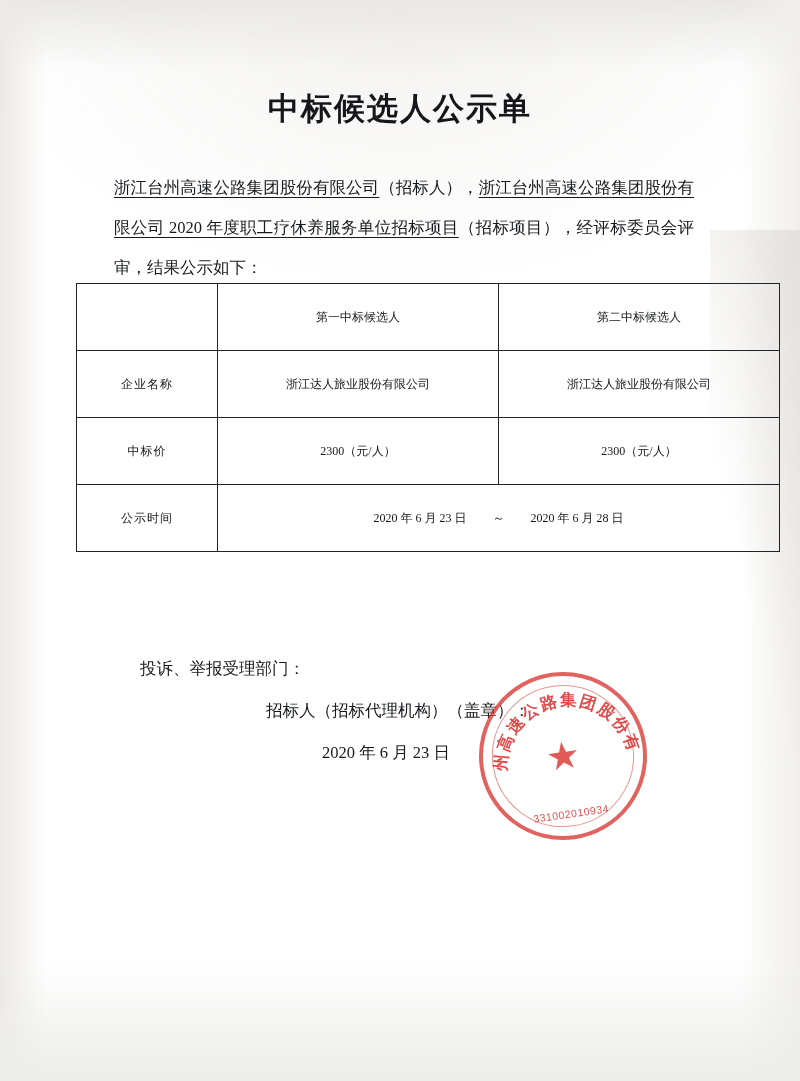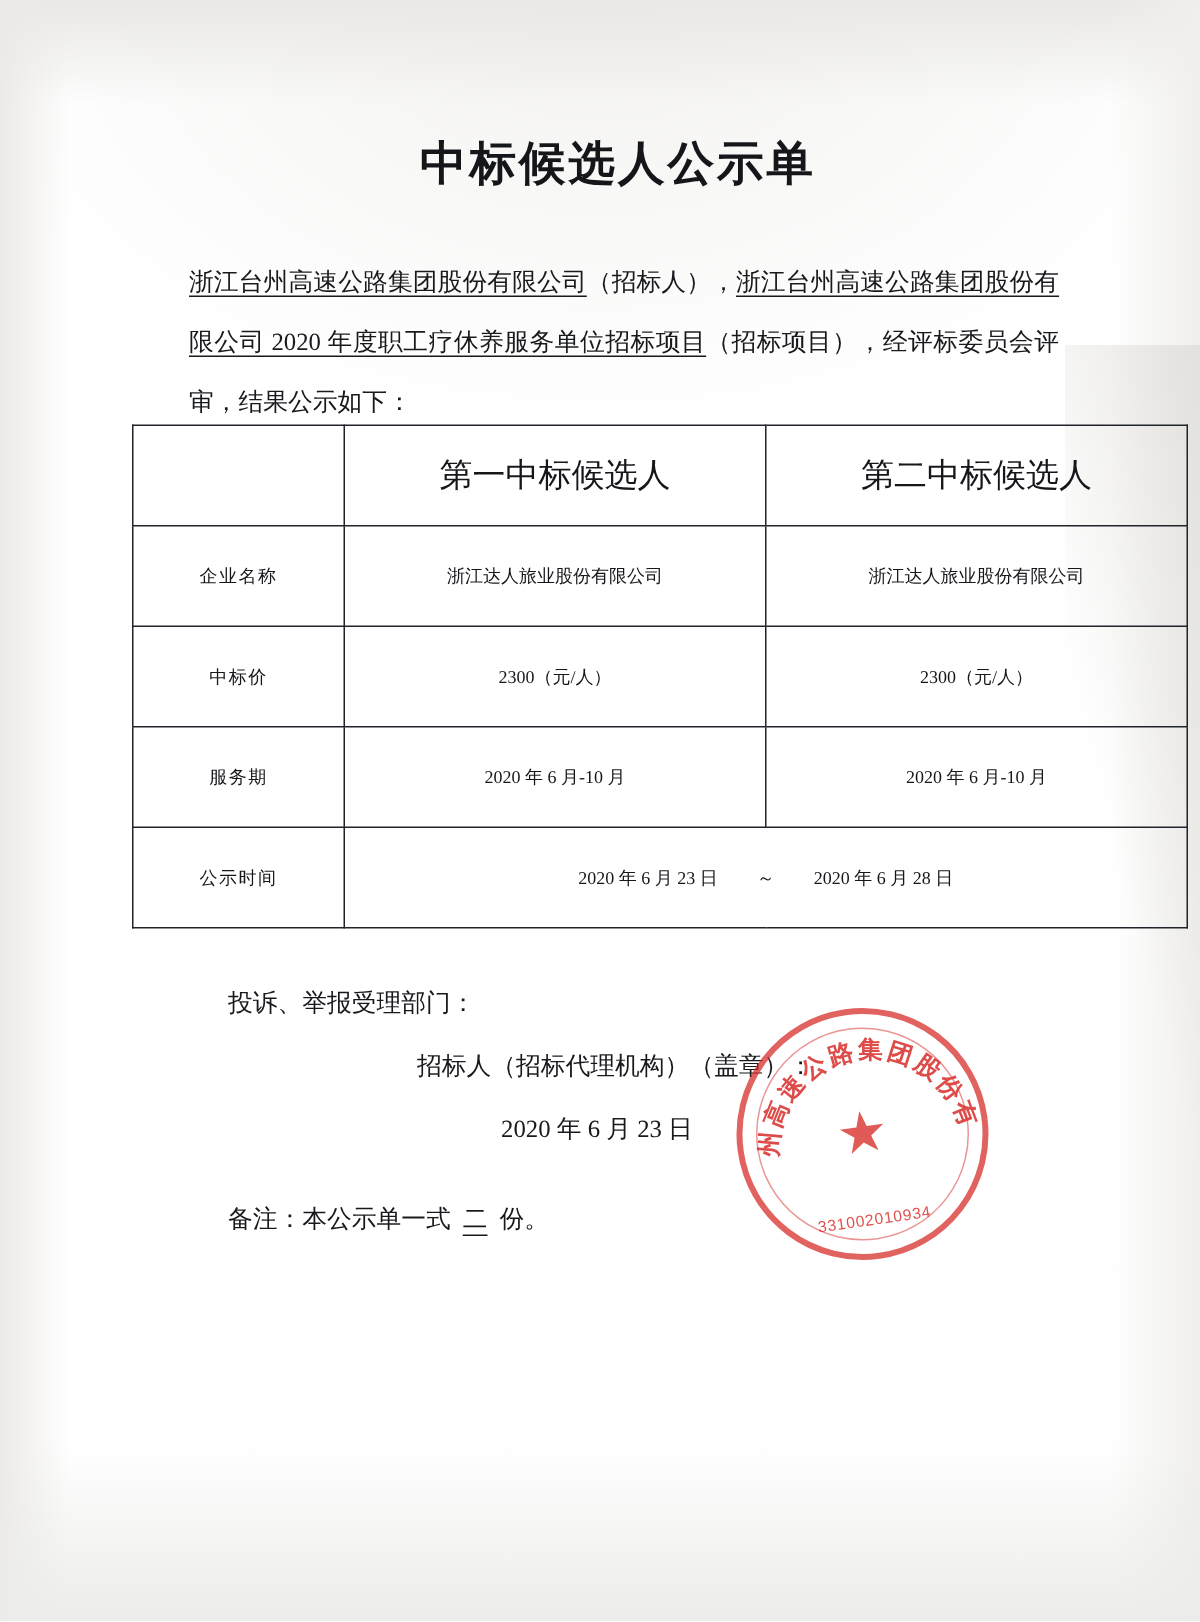--- a/index.html
+++ b/index.html
@@ -50,21 +50,21 @@
   .fold {
     position: absolute;
     right: 0; top: 230px;
     width: 90px; height: 560px;
     background: linear-gradient(255deg, rgba(222,220,216,0.75) 0%, rgba(255,255,255,0) 62%);
     pointer-events: none;
   }
 
   .content {
     position: absolute;
-    left: 12px; top: 0;
+    left: 0; top: 0;
     width: 656px;
     height: 1081px;
   }
 
   .doc-title {
     position: absolute;
     left: 0;
     top: 88px;
     width: 800px;
     text-align: center;
@@ -105,21 +105,21 @@
     font-size: 12px;
     color: #15171b;
     height: 62px;
     padding: 2px 4px;
   }
   table.result td.label {
     width: 132px;
     letter-spacing: 1px;
   }
   table.result td.colhead {
-    font-size: 22px;
+    font-size: 12px;
   }
   .col2 { width: 272px; }
   .col3 { width: 272px; }
 
   .footer-block {
     position: absolute;
     left: 76px;
     top: 648px;
     width: 690px;
     font-size: 16.5px;
@@ -217,25 +217,20 @@
       </tr>
       <tr>
         <td class="label">企业名称</td>
         <td>浙江达人旅业股份有限公司</td>
         <td>浙江达人旅业股份有限公司</td>
       </tr>
       <tr>
         <td class="label">中标价</td>
         <td>2300（元/人）</td>
         <td>2300（元/人）</td>
-      </tr>
-      <tr>
-        <td class="label">服务期</td>
-        <td>2020 年 6 月-10 月</td>
-        <td>2020 年 6 月-10 月</td>
       </tr>
       <tr>
         <td class="label">公示时间</td>
         <td colspan="2">
           <span>2020 年 6 月 23 日</span><span class="sep"></span><span>～</span><span class="sep"></span><span>2020 年 6 月 28 日</span>
         </td>
       </tr>
     </tbody>
       </table>
 
@@ -243,23 +238,20 @@
       <div class="ln indent1">
         <span>投诉、举报受理部门：</span>
       </div>
       <div class="ln indent2">
         <span>招标人（招标代理机构）（盖章）：</span>
       </div>
       <div class="ln indent3">
         <span>2020 年 6 月 23 日</span>
       </div>
       <div class="ln" style="height:18px"></div>
-      <div class="ln indent1">
-        <span>备注：</span><span>本公示单一式</span><span class="uline" style="padding:0 8px">二</span><span>份。</span>
-      </div>
     </div>
 
     <div class="seal">
       <div class="inner-ring"></div>
       <svg class="seal-arc" viewBox="0 0 168 168">
         <defs>
           <path id="sealArcPath" d="M 22,92 A 62,62 0 1 1 146,92"></path>
         </defs>
         <text>
           <textPath href="#sealArcPath" startOffset="50%" text-anchor="middle">浙江台州高速公路集团股份有限公司</textPath>

